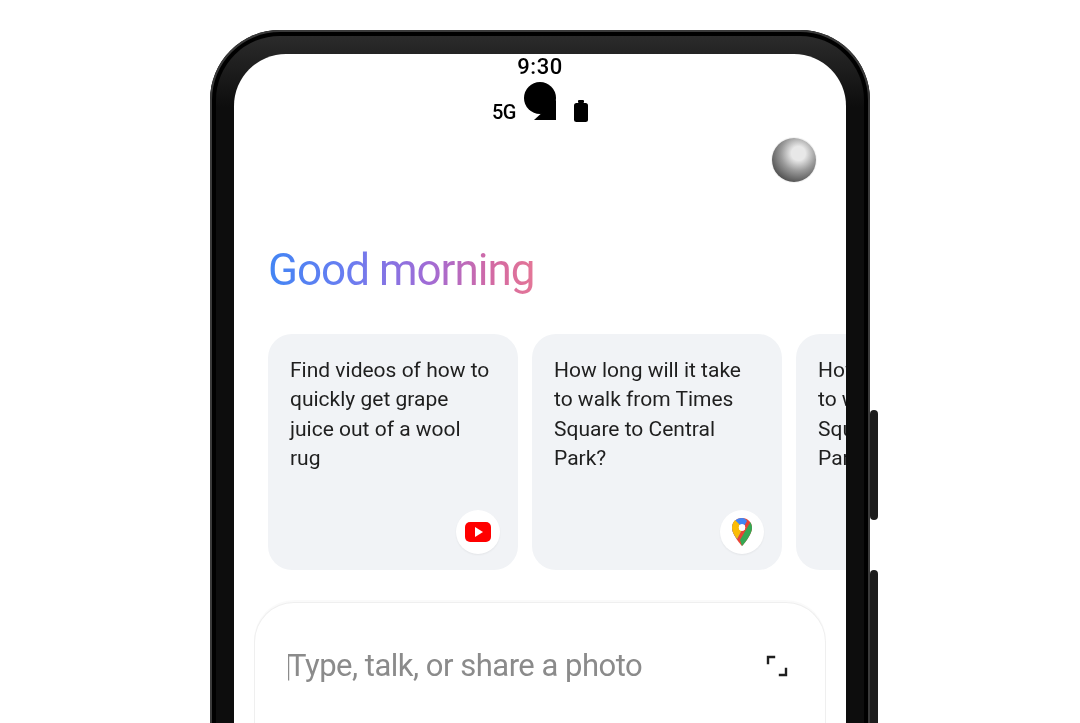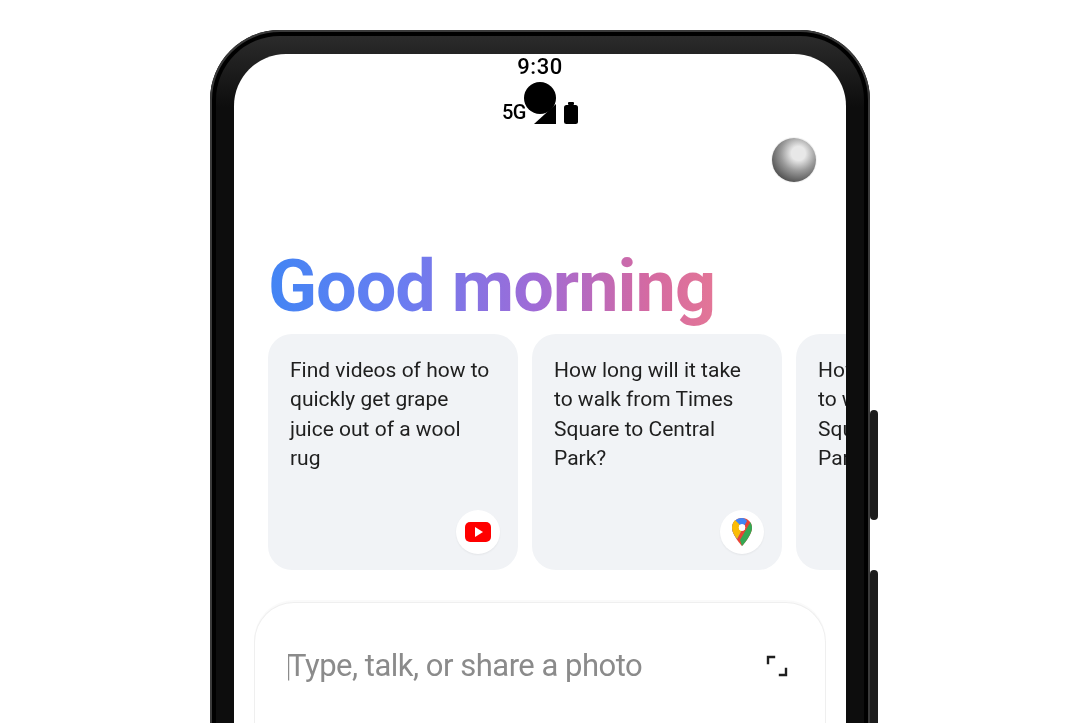--- a/index.html
+++ b/index.html
@@ -78,22 +78,22 @@
     align-items: center;
     justify-content: space-between;
     font-size: 22px;
     color: #000;
     font-weight: 500;
     letter-spacing: 0.5px;
     flex-direction: column;
   }
   .status-right {
     display: flex;
-    align-items: flex-end;
-    gap: 8px;
+    align-items: flex-start;
+    gap: 18px;
   }
   .status-right .label5g {
     font-size: 20px;
     font-weight: 500;
     letter-spacing: -0.5px;
   }
   .signal-icon svg, .battery-icon svg { display:block; }
 
   
   .app-header {
@@ -108,22 +108,22 @@
     background: radial-gradient(circle at 60% 35%, #e8e8e8 0%, #e8e8e8 18%, #9a9a9a 45%, #555 75%, #222 100%);
     background-size: cover;
     box-shadow: 0 0 0 1px rgba(0,0,0,0.05);
   }
 
   
   .greeting {
     position: absolute;
     top: 190px;
     left: 34px;
-    font-size: 72px;
-    font-weight: 700;
+    font-size: 44px;
+    font-weight: 400;
     letter-spacing: -1px;
     background: linear-gradient(90deg, #4285F4 0%, #6a7df1 30%, #a06bd6 60%, #d46aa2 85%, #e37697 100%);
     -webkit-background-clip: text;
     background-clip: text;
     color: transparent;
     white-space: nowrap;
   }
 
   
   .cards-row {

